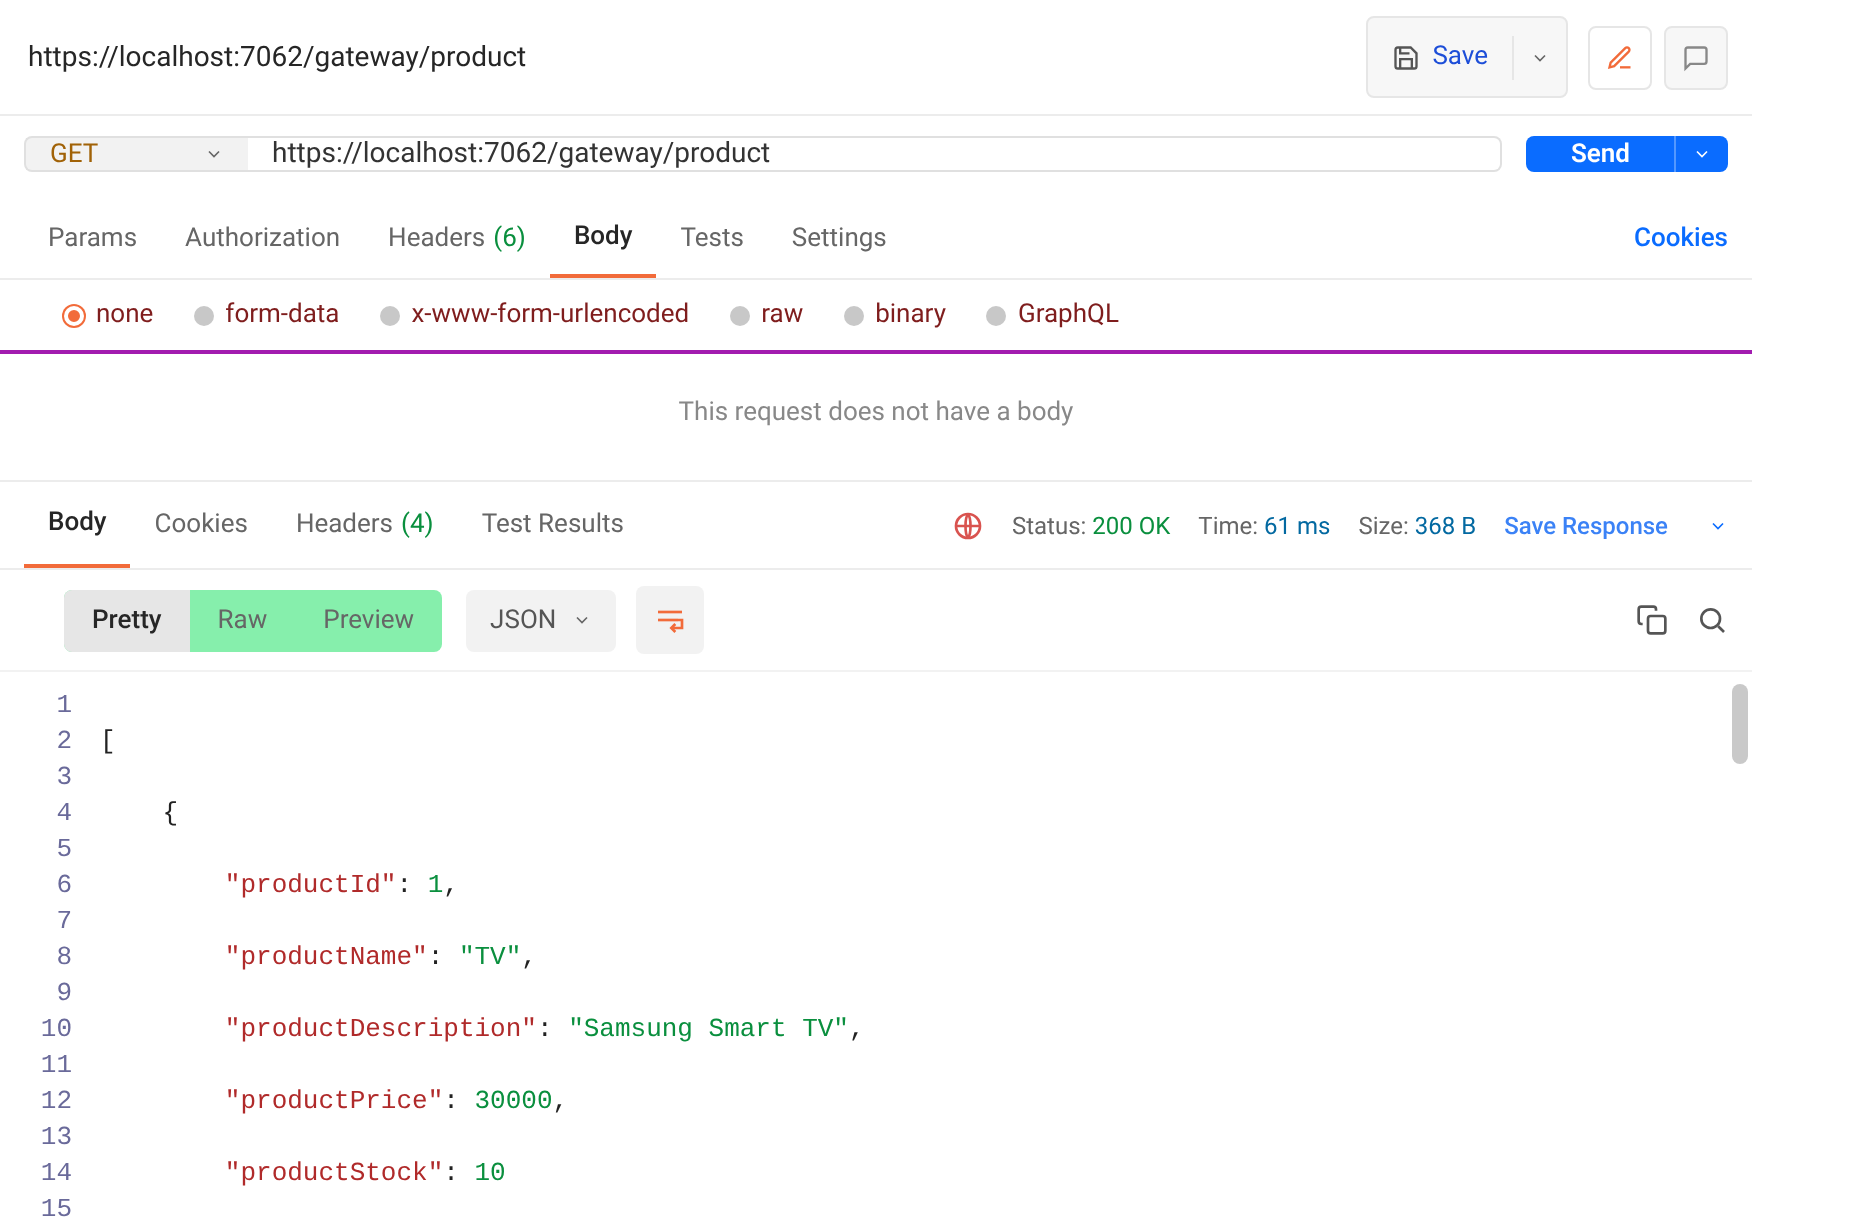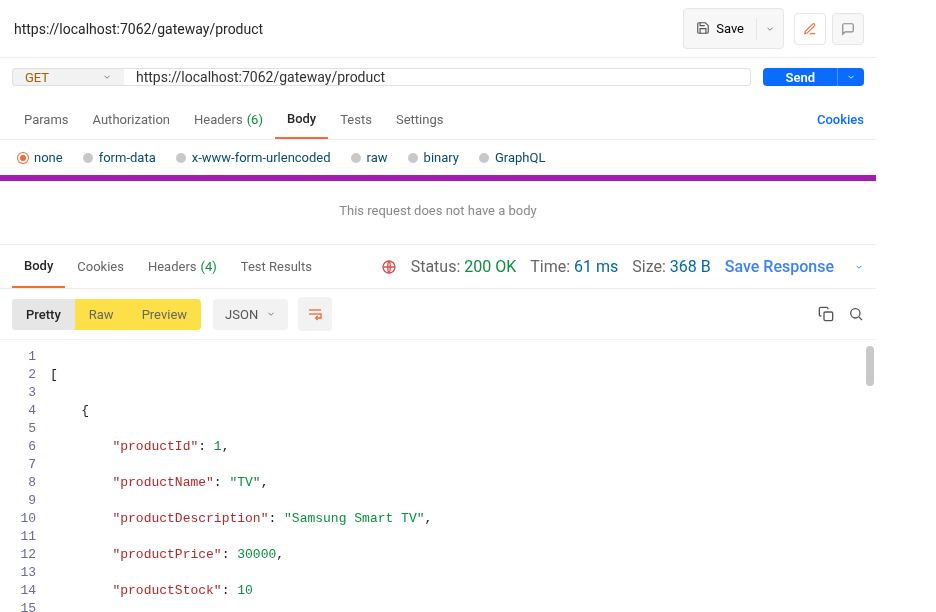--- a/index.html
+++ b/index.html
@@ -3,55 +3,55 @@
 <meta charset="utf-8">
 <style>
   * { box-sizing: border-box; }
   html, body { margin:0; padding:0; font-family: -apple-system, BlinkMacSystemFont, "Segoe UI", Roboto, Arial, sans-serif; font-size:13px; color:#212121; background:#fff; }
   .app { width:876px; height:612px; display:flex; flex-direction:column; overflow:hidden; }
   
   .toprow { display:flex; align-items:center; padding:8px 12px 8px 14px; border-bottom:1px solid #ececec; }
   .tab-title { font-size:14px; color:#262626; }
   .spacer { flex:1; }
   .save-group { display:flex; align-items:center; border:1px solid #e6e6e6; background:#f7f7f7; border-radius:4px; overflow:hidden; }
-  .save-btn { display:flex; gap:6px; padding:12px 12px; color:#000000; cursor:pointer; }
+  .save-btn { display:flex; align-items:center; gap:6px; padding:12px 12px; color:#1d4ed8; cursor:pointer; }
   .save-caret { padding:6px 8px; border-left:1px solid #e6e6e6; color:#666; cursor:pointer; }
   .icon-btn { width:32px; height:32px; display:flex; align-items:center; justify-content:center; border:1px solid #e6e6e6; border-radius:4px; margin-left:10px; background:#fff; cursor:pointer; color:#f26b3a; }
   .icon-btn.gray { color:#888; background:#f7f7f7; margin-left:6px; }
   
   .reqrow { display:flex; padding:10px 12px 14px 12px; gap:0; align-items:stretch; }
   .method { display:flex; align-items:center; justify-content:space-between; width:112px; background:#f2f2f2; border:1px solid #e0e0e0; border-right:none; border-radius:4px 0 0 4px; padding:0 12px; color:#a16207; cursor:pointer; }
   .urlbox { flex:1; border:1px solid #e0e0e0; border-left:none; border-radius:0 4px 4px 0; display:flex; align-items:center; padding:0 12px; color:#333; font-size:14px; background:#fff; }
   .send-group { display:flex; margin-left:12px; }
   .send-btn { background:#0a6cff; color:#fff; font-weight:600; border-radius:4px 0 0 4px; padding:0 22px; display:flex; align-items:center; cursor:pointer; }
   .send-caret { background:#0a6cff; color:#fff; border-left:1px solid rgba(255,255,255,.3); border-radius:0 4px 4px 0; padding:0 8px; display:flex; align-items:center; cursor:pointer; }
   
   .reqtabs { display:flex; align-items:center; padding:0 12px; border-bottom:1px solid #ececec; height:40px; }
   .reqtab { padding:0 12px; height:100%; display:flex; align-items:center; color:#666; cursor:pointer; gap:4px; }
   .reqtab.active { color:#262626; border-bottom:2px solid #f26b3a; font-weight:500; }
   .count-green { color:#0a8f3e; }
   .cookies-link { margin-left:auto; color:#0a6cff; font-weight:500; cursor:pointer; }
   
-  .bodytypes { display:flex; align-items:center; gap:20px; padding:10px 18px; border-bottom:6px solid #a21caf; color:#0c4a6e; }
+  .bodytypes { display:flex; align-items:center; gap:20px; padding:10px 32px; border-bottom:2px solid #a21caf; color:#7f1d1d; }
   .radio { display:flex; align-items:center; gap:6px; cursor:pointer; }
   .bullet { width:10px; height:10px; border-radius:50%; background:#c8c8c8; }
   .bullet.on { background:#f26b3a; box-shadow:0 0 0 2px #fff inset, 0 0 0 1px #f26b3a; }
   .nobody { text-align:center; color:#888; padding:22px 0 26px; border-bottom:1px solid #ececec; }
   
   .resphead { display:flex; align-items:center; padding:0 12px; height:44px; border-bottom:1px solid #ececec; }
   .resptab { padding:0 12px; height:100%; display:flex; align-items:center; color:#666; cursor:pointer; gap:4px; }
   .resptab.active { color:#262626; border-bottom:2px solid #f26b3a; font-weight:500; }
-  .resp-right { margin-left:auto; display:flex; align-items:center; gap:14px; font-size:16px; }
+  .resp-right { margin-left:auto; display:flex; align-items:center; gap:14px; font-size:12px; }
   .muted { color:#666; }
   .status-ok { color:#0a8f3e; }
   .time-green { color:#0369a1; }
   .save-response { color:#3b82f6; font-weight:500; cursor:pointer; display:flex; align-items:center; gap:20px;justify-content:space-between; }
   
   .resptool { display:flex; align-items:center; padding:8px 12px; gap:0; border-bottom:1px solid #f2f2f2; }
-  .seg { display:flex; background:#fde047; border-radius:4px; overflow:hidden; }
+  .seg { display:flex; background:#86efac; border-radius:4px; overflow:hidden;margin-left:20px; }
   .seg-item { padding:8px 14px; color:#666; cursor:pointer; }
   .seg-item.active { background:#e6e6e6; color:#262626; font-weight:500; }
   .format-sel { margin-left:12px; background:#f2f2f2; border-radius:4px; padding:8px 12px; display:flex; align-items:center; gap:8px; color:#555; cursor:pointer; }
   .wrap-btn { margin-left:10px; background:#f2f2f2; border-radius:4px; width:34px; height:34px; display:flex; align-items:center; justify-content:center; cursor:pointer; color:#f26b3a; }
   .tool-right { margin-left:auto; display:flex; gap:14px; color:#555; }
   .tool-right .ticon { cursor:pointer; }
   
   .codewrap { flex:1; overflow:auto; display:flex; font-family: Menlo, Consolas, "Courier New", monospace; font-size:13px; position:relative; }
   .gutter { background:#fff; color:#8a8a8a; text-align:right; padding:8px 10px 8px 8px; user-select:none; min-width:46px; }
   .gutter div { line-height:18px; color:#6a6a9a; }

